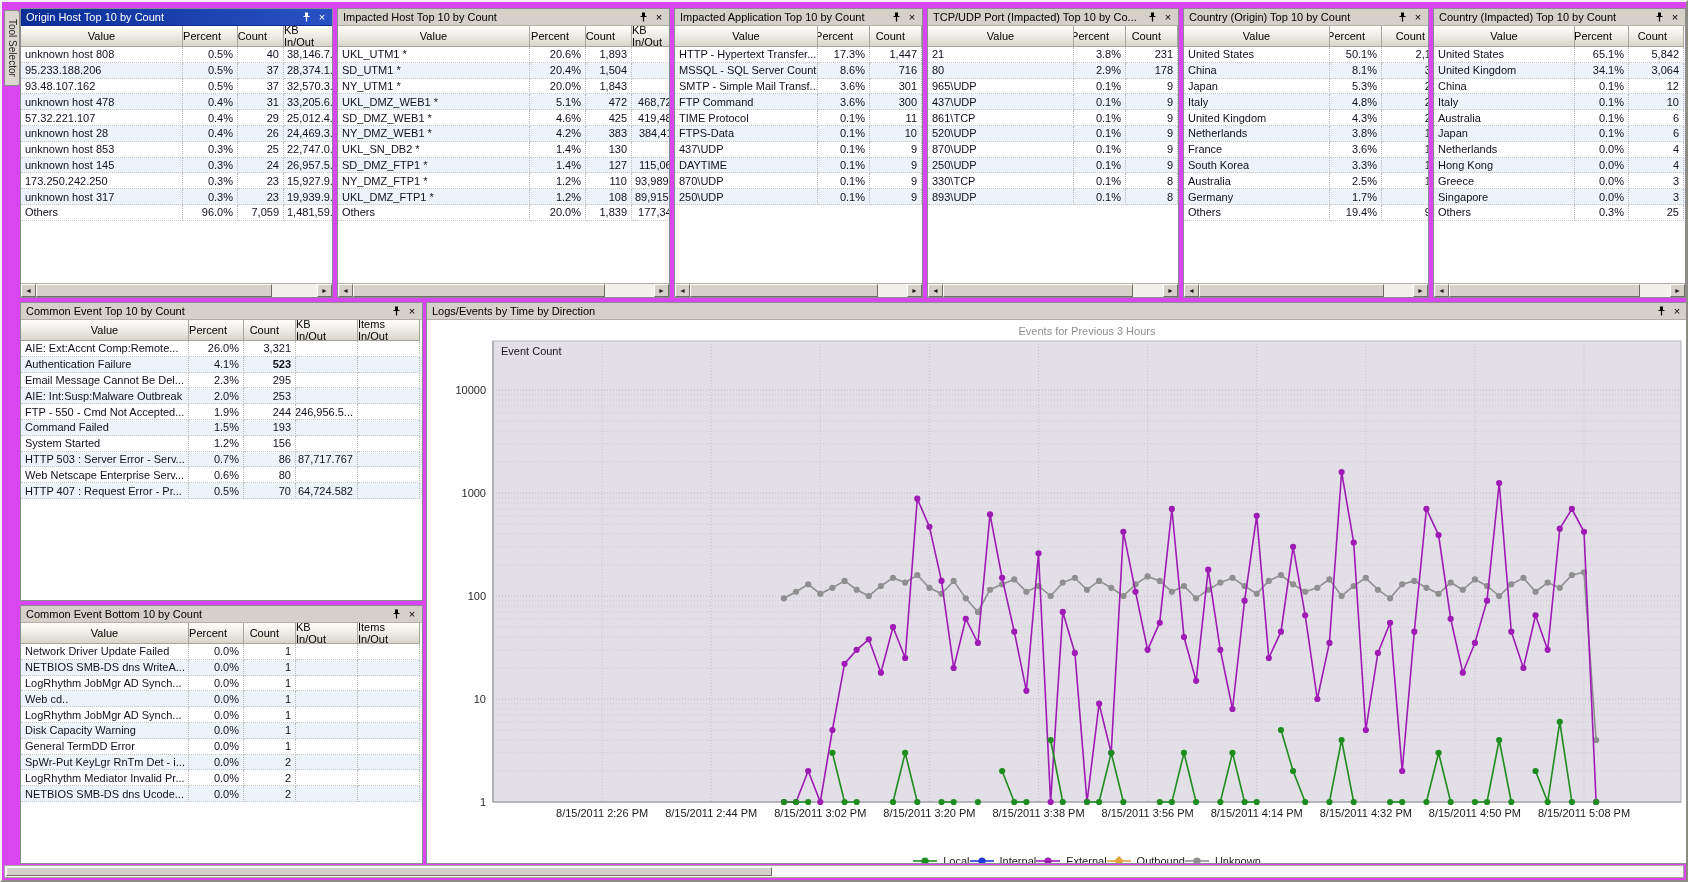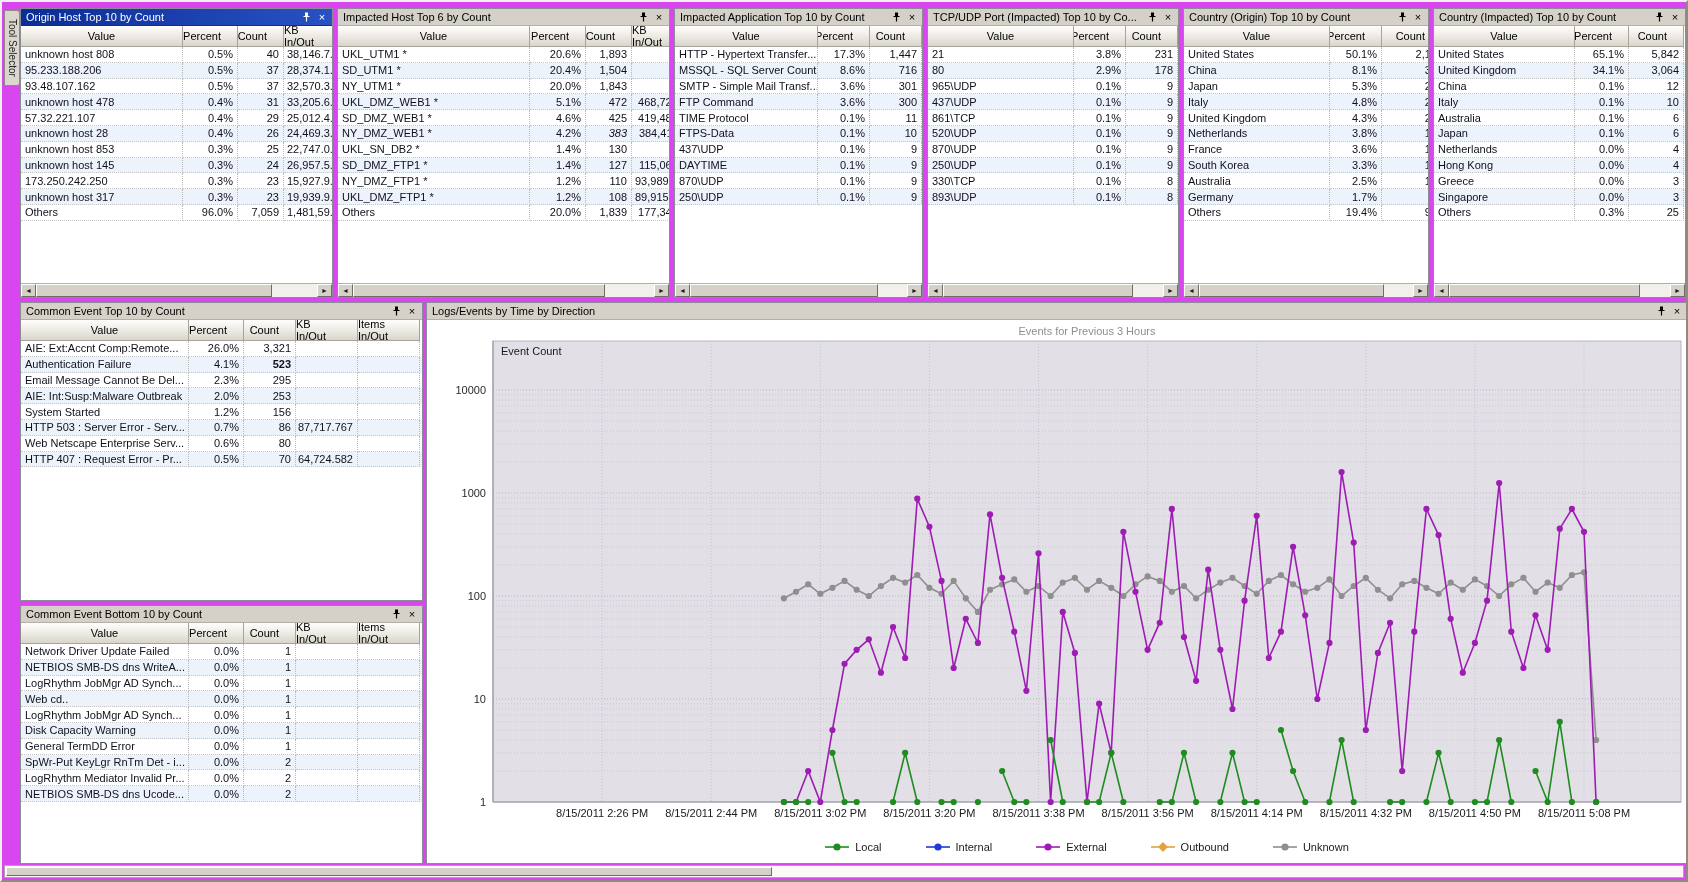--- a/index.html
+++ b/index.html
@@ -37,21 +37,21 @@
       border-right:1px dotted #b9b9b9;border-bottom:1px dotted #c6c6c6;}
   .tc.l{padding-left:4px;}
   .tc.r{justify-content:flex-end;padding-right:4px;}
   .hscroll{position:absolute;left:0;right:0;bottom:0;height:14px;background:#f2f0ea;border-top:1px solid #b3b0a7;display:flex;}
   .sbtn{flex:none;width:15px;background:#d5d1c8;border:1px solid;border-color:#fff #6f6c64 #6f6c64 #fff;
         display:flex;align-items:center;justify-content:center;font-size:7px;color:#1a1a1a;}
   .sthumb{flex:none;background:#d5d1c8;border:1px solid;border-color:#fff #6f6c64 #6f6c64 #fff;}
   .chart-body{position:absolute;left:0;right:0;top:17px;bottom:0;background:#fff;}
   .chart-title{position:absolute;top:5px;left:66px;width:1188px;text-align:center;font-size:11px;color:#8f8f8f;}
   #chart-svg{position:absolute;left:0;top:0;}
-  .legend{position:absolute;left:66px;top:521px;width:1188px;display:flex;justify-content:center;gap:44px;align-items:center;}
+  .legend{position:absolute;left:66px;top:535px;width:1188px;display:flex;justify-content:center;align-items:center;}
   .leg-item{display:flex;align-items:center;gap:6px;font-size:11px;color:#1a1a1a;}
   .bottom-scroll{position:absolute;left:2px;right:2px;bottom:2px;height:13px;background:#fbfaf6;border:1px solid #aba89f;}
   .bottom-thumb{position:absolute;left:1px;top:1px;width:766px;height:9px;background:#d5d1c8;
                 border:1px solid;border-color:#fff #6f6c64 #6f6c64 #fff;}
 </style>
 </head>
 <body>
 
 <div class="screen">
   <div class="toolsel">
@@ -145,21 +145,21 @@
       </div>
       <div class="hscroll">
         <div class="sbtn">◄</div>
         <div class="sthumb" style="width: 76%;"></div>
         <div style="flex: 1 1 0%;"></div>
         <div class="sbtn">►</div>
       </div>
     </div>
   <div class="panel p1" id="panel-1">
       <div class="ptitle">
-        <div class="ptext">Impacted Host Top 6 by Count</div>
+        <div class="ptext">Impacted Host Top 10 by Count</div>
         <div class="picon">
           <svg width="9" height="10" viewBox="0 0 9 10">
             <path d="M3 0.5h3v4h-3z" fill="currentColor"></path>
             <path d="M1.5 4.5h6M4.5 4.5v5" stroke="currentColor" stroke-width="1.2" fill="none"></path>
           </svg>
         </div>
         <div class="picon">×</div>
       </div>
       <div class="thead">
         <div class="th c" style="width: 192px;">Value</div>
@@ -194,21 +194,21 @@
         </div>
         <div class="trow">
           <div class="tc l" style="width: 192px;">SD_DMZ_WEB1 *</div>
           <div class="tc r" style="width: 56px;">4.6%</div>
           <div class="tc r" style="width: 46px;">425</div>
           <div class="tc r" style="width: 60px;">419,487...</div>
         </div>
         <div class="trow alt">
           <div class="tc l" style="width: 192px;">NY_DMZ_WEB1 *</div>
           <div class="tc r" style="width: 56px;">4.2%</div>
-          <div class="tc r" style="width: 46px; font-style: italic;">383</div>
+          <div class="tc r" style="width: 46px;">383</div>
           <div class="tc r" style="width: 60px;">384,411...</div>
         </div>
         <div class="trow">
           <div class="tc l" style="width: 192px;">UKL_SN_DB2 *</div>
           <div class="tc r" style="width: 56px;">1.4%</div>
           <div class="tc r" style="width: 46px;">130</div>
           <div class="tc r" style="width: 60px;"></div>
         </div>
         <div class="trow alt">
           <div class="tc l" style="width: 192px;">SD_DMZ_FTP1 *</div>
@@ -589,20 +589,34 @@
           <div class="tc l" style="width: 168px;">Email Message Cannot Be Del...</div>
           <div class="tc r" style="width: 55px;">2.3%</div>
           <div class="tc r" style="width: 52px;">295</div>
           <div class="tc r" style="width: 62px;"></div>
           <div class="tc r" style="width: 62px;"></div>
         </div>
         <div class="trow alt">
           <div class="tc l" style="width: 168px;">AIE: Int:Susp:Malware Outbreak</div>
           <div class="tc r" style="width: 55px;">2.0%</div>
           <div class="tc r" style="width: 52px;">253</div>
+          <div class="tc r" style="width: 62px;"></div>
+          <div class="tc r" style="width: 62px;"></div>
+        </div>
+        <div class="trow">
+          <div class="tc l" style="width: 168px;">FTP - 550 - Cmd Not Accepted...</div>
+          <div class="tc r" style="width: 55px;">1.9%</div>
+          <div class="tc r" style="width: 52px;">244</div>
+          <div class="tc r" style="width: 62px;">246,956.5...</div>
+          <div class="tc r" style="width: 62px;"></div>
+        </div>
+        <div class="trow alt">
+          <div class="tc l" style="width: 168px;">Command Failed</div>
+          <div class="tc r" style="width: 55px;">1.5%</div>
+          <div class="tc r" style="width: 52px;">193</div>
           <div class="tc r" style="width: 62px;"></div>
           <div class="tc r" style="width: 62px;"></div>
         </div>
         <div class="trow">
           <div class="tc l" style="width: 168px;">System Started</div>
           <div class="tc r" style="width: 55px;">1.2%</div>
           <div class="tc r" style="width: 52px;">156</div>
           <div class="tc r" style="width: 62px;"></div>
           <div class="tc r" style="width: 62px;"></div>
         </div>

